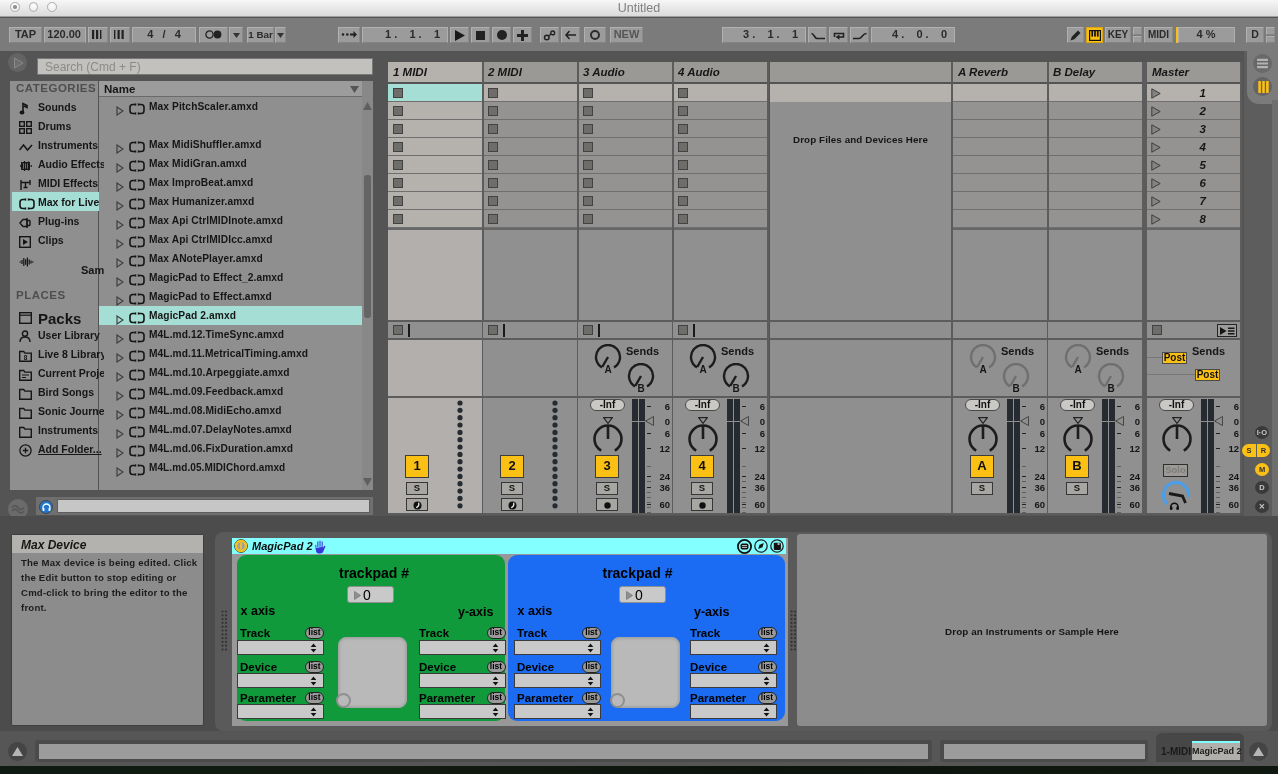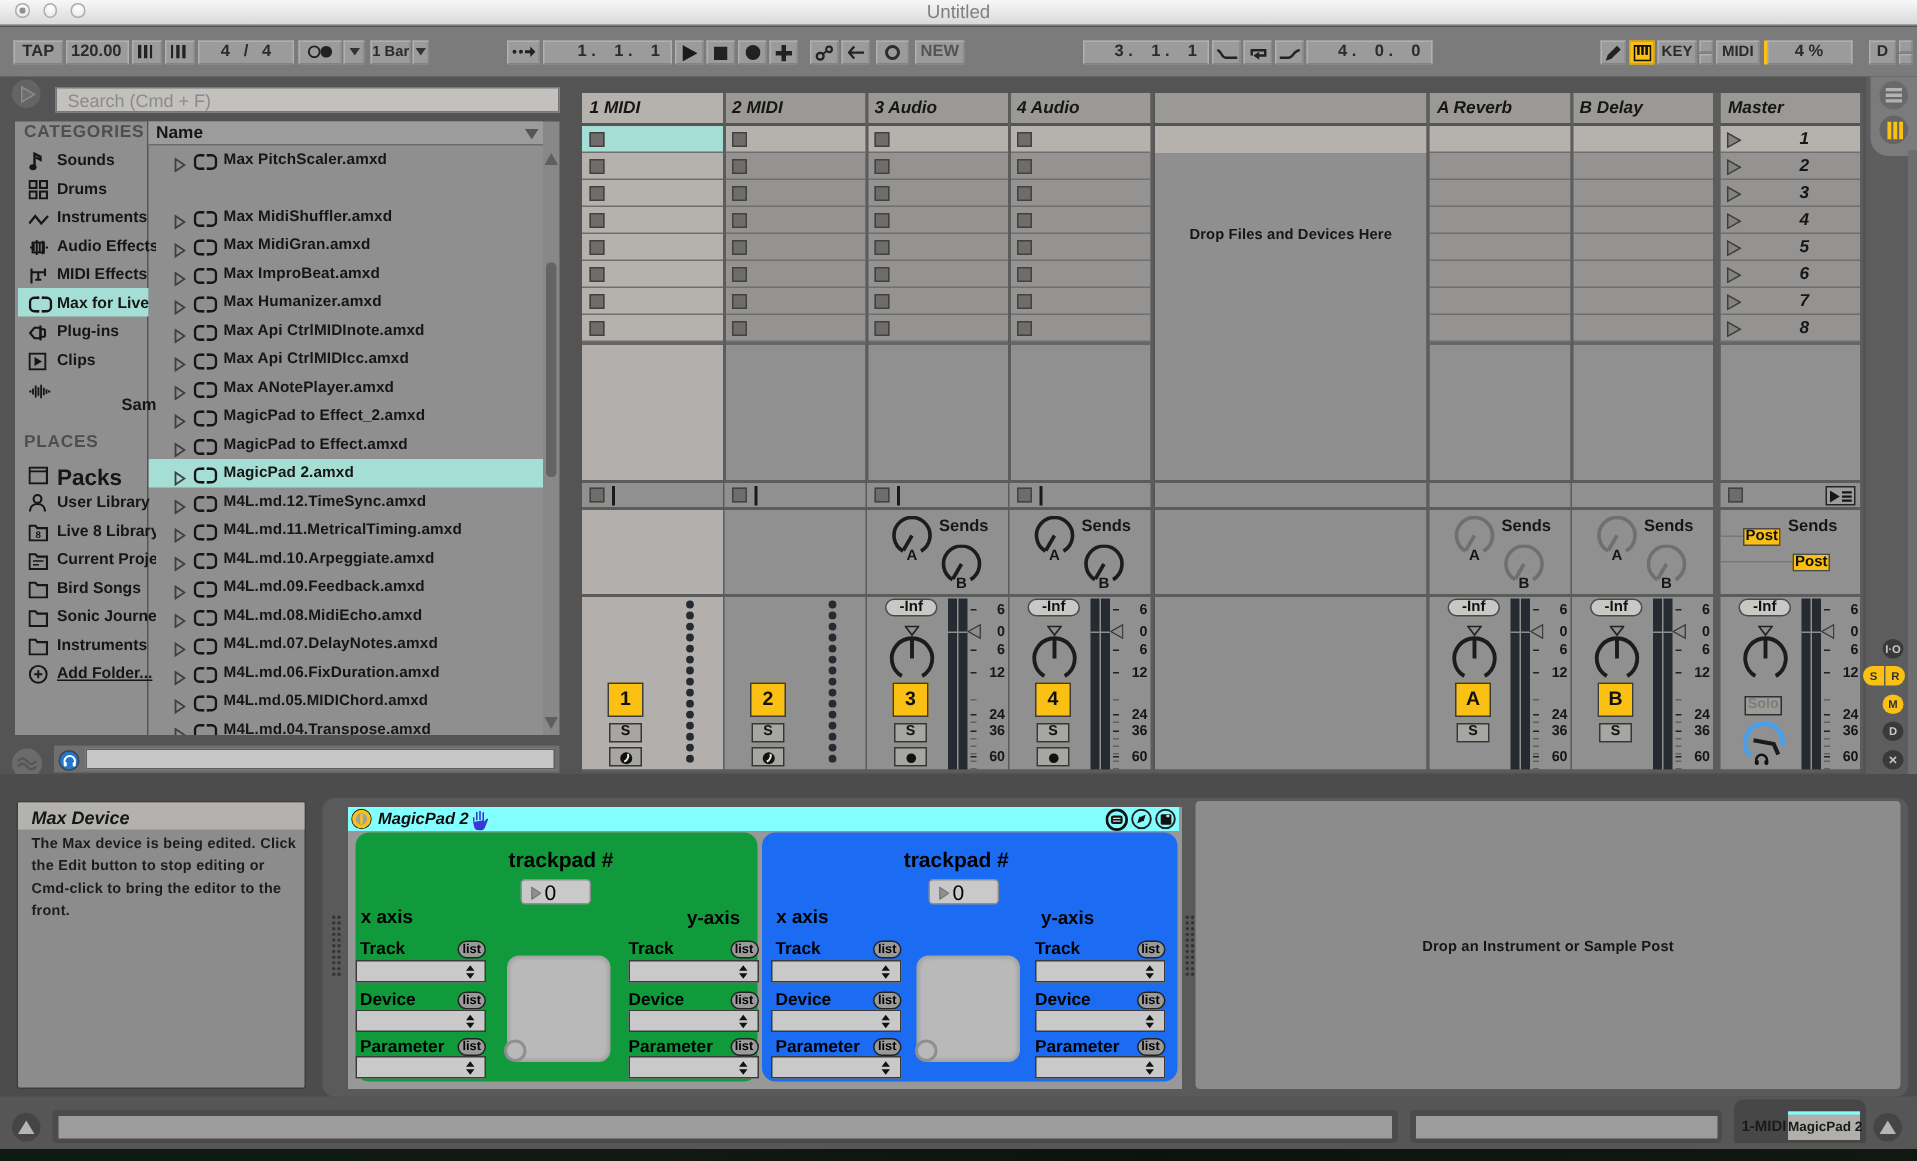--- a/index.html
+++ b/index.html
@@ -413,31 +413,20 @@
 <div class="a" style="left:0;top:361px;width:263px;height:19px;">
         <div class="a" style="left:17px;top:4.5px;"><svg width="8" height="10" viewBox="0 0 8 10">
             <path d="M1 1l6 4-6 4z" fill="none" stroke="#3f3f3f" stroke-width="1.2"></path>
           </svg></div>
         <div class="a" style="left:30px;top:3.5px;"><svg width="16" height="12" viewBox="0 0 16 12">
             <rect x="1" y="1.5" width="14" height="9" rx="2.8" fill="none" stroke="#161616" stroke-width="1.6"></rect>
             <path d="M6.6 1.5h2.8M6.6 10.5h2.8" stroke="#8f8f8f" stroke-width="2.6"></path>
             <path d="M6.5 0.6v1.8M9.5 0.6v1.8M6.5 9.6v1.8M9.5 9.6v1.8" stroke="#161616" stroke-width="1.4"></path>
           </svg></div>
         <div class="a b" style="left:50px;top:4px;font-size:10px;letter-spacing:0.1px;white-space:nowrap;">M4L.md.05.MIDIChord.amxd</div>
-      </div>
-<div class="a" style="left:0;top:380px;width:263px;height:19px;">
-        <div class="a" style="left:17px;top:4.5px;"><svg width="8" height="10" viewBox="0 0 8 10">
-            <path d="M1 1l6 4-6 4z" fill="none" stroke="#3f3f3f" stroke-width="1.2"></path>
-          </svg></div>
-        <div class="a" style="left:30px;top:3.5px;"><svg width="16" height="12" viewBox="0 0 16 12">
-            <rect x="1" y="1.5" width="14" height="9" rx="2.8" fill="none" stroke="#161616" stroke-width="1.6"></rect>
-            <path d="M6.6 1.5h2.8M6.6 10.5h2.8" stroke="#8f8f8f" stroke-width="2.6"></path>
-            <path d="M6.5 0.6v1.8M9.5 0.6v1.8M6.5 9.6v1.8M9.5 9.6v1.8" stroke="#161616" stroke-width="1.4"></path>
-          </svg></div>
-        <div class="a b" style="left:50px;top:4px;font-size:10.2px;letter-spacing:0.1px;white-space:nowrap;">M4L.md.04.Transpose.amxd</div>
       </div>
 </div>
 <div class="a" style="left:8px;top:499px;width:20px;height:20px;border-radius:50%;background:#6b6b6b;"></div>
 <svg class="a" style="left:11px;top:504px;" width="14" height="10" viewBox="0 0 14 10">
       <path d="M1 3.5c2-2.5 4-2.5 6 0s4 2.5 6 0M1 7c2-2.5 4-2.5 6 0s4 2.5 6 0" fill="none" stroke="#565656" stroke-width="1.6"></path>
     </svg>
 <div class="a" style="left:36px;top:497px;width:337px;height:18px;background:#6f6f6f;"></div>
 <div class="a" style="left:39px;top:499.5px;width:14px;height:14px;border-radius:50%;background:#2277cc;border:1px solid #444;"></div>
 <svg class="a" style="left:42px;top:502.5px;" width="9" height="9" viewBox="0 0 9 9">
       <path d="M1 5.5v-1a3.5 3.5 0 017 0v1" fill="none" stroke="#fff" stroke-width="1.3"></path>
@@ -595,21 +584,21 @@
       <path d="M0.8 0.8l8.4 4.7-8.4 4.7z" fill="#84837f" stroke="#3e3e3e"></path>
     </svg>
 <div class="a it" style="left:1147px;top:213px;width:59px;text-align:right;">8</div>
 <div class="a" style="left:388px;top:227.5px;width:94px;height:2px;background:#666;"></div>
 <div class="a" style="left:483px;top:227.5px;width:94px;height:2px;background:#666;"></div>
 <div class="a" style="left:578px;top:227.5px;width:94px;height:2px;background:#666;"></div>
 <div class="a" style="left:673px;top:227.5px;width:94px;height:2px;background:#666;"></div>
 <div class="a" style="left:953px;top:227.5px;width:94px;height:2px;background:#666;"></div>
 <div class="a" style="left:1048px;top:227.5px;width:94px;height:2px;background:#666;"></div>
 <div class="a" style="left:1147px;top:227.5px;width:93px;height:2px;background:#666;"></div>
-<div class="a b" style="left:770px;top:151px;width:181px;text-align:center;font-size:9.8px;letter-spacing:0.1px;">Drop Files and Devices Here</div>
+<div class="a b" style="left:770px;top:134px;width:181px;text-align:center;font-size:9.8px;letter-spacing:0.1px;">Drop Files and Devices Here</div>
 <div class="a" style="left:482px;top:62px;width:1.5px;height:451px;background:#5c5c5c;"></div>
 <div class="a" style="left:577px;top:62px;width:1.5px;height:451px;background:#5c5c5c;"></div>
 <div class="a" style="left:672px;top:62px;width:1.5px;height:451px;background:#5c5c5c;"></div>
 <div class="a" style="left:767px;top:62px;width:1.5px;height:451px;background:#5c5c5c;"></div>
 <div class="a" style="left:951px;top:62px;width:1.5px;height:451px;background:#5c5c5c;"></div>
 <div class="a" style="left:1047px;top:62px;width:1.5px;height:451px;background:#5c5c5c;"></div>
 <div class="a" style="left:1142px;top:62px;width:1.5px;height:451px;background:#5c5c5c;"></div>
 <div class="a" style="left:1240px;top:62px;width:1.5px;height:451px;background:#5c5c5c;"></div>
 <div class="a" style="left:1143px;top:62px;width:4px;height:451px;background:#5c5c5c;"></div>
 <div class="a" style="left:388px;top:320px;width:852px;height:2px;background:#5c5c5c;"></div>
@@ -1146,21 +1135,21 @@
       <circle cx="1.5" cy="28.1" r="1.1" fill="#333"></circle>
       <circle cx="5" cy="28.1" r="1.1" fill="#333"></circle>
       <circle cx="1.5" cy="31.9" r="1.1" fill="#333"></circle>
       <circle cx="5" cy="31.9" r="1.1" fill="#333"></circle>
       <circle cx="1.5" cy="35.7" r="1.1" fill="#333"></circle>
       <circle cx="5" cy="35.7" r="1.1" fill="#333"></circle>
       <circle cx="1.5" cy="39.5" r="1.1" fill="#333"></circle>
       <circle cx="5" cy="39.5" r="1.1" fill="#333"></circle>
     </svg>
 <div class="a" style="left:797px;top:534px;width:470px;height:192px;background:#8c8c8c;border-radius:3px;"></div>
-<div class="a b" style="left:797px;top:626px;width:470px;text-align:center;font-size:9.8px;letter-spacing:0.1px;">Drop an Instrument or Sample Post</div>
+<div class="a b" style="left:797px;top:626px;width:470px;text-align:center;font-size:9.8px;letter-spacing:0.1px;">Drop an Instruments or Sample Here</div>
 <div class="a" style="left:0;top:731px;width:1278px;height:35px;background:#565656;"></div>
 <div class="a" style="left:8px;top:742px;width:19px;height:19px;border-radius:50%;background:#454545;"></div>
 <svg class="a" style="left:12px;top:747px;" width="11" height="9" viewBox="0 0 11 9">
       <path d="M5.5 0L11 9H0z" fill="#b5b5b5"></path>
     </svg>
 <div class="a" style="left:35px;top:740px;width:897px;height:22px;background:#4b4b4b;border-radius:3px;"></div>
 <div class="a" style="left:39px;top:743.5px;width:889px;height:15px;background:#9c9c9c;"></div>
 <div class="a" style="left:940px;top:740px;width:208px;height:22px;background:#4b4b4b;border-radius:3px;"></div>
 <div class="a" style="left:943.5px;top:743.5px;width:201px;height:15px;background:#9c9c9c;"></div>
 <div class="a" style="left:1156px;top:733px;width:88px;height:29px;background:#474747;border-radius:6px 6px 0 0;"></div>

